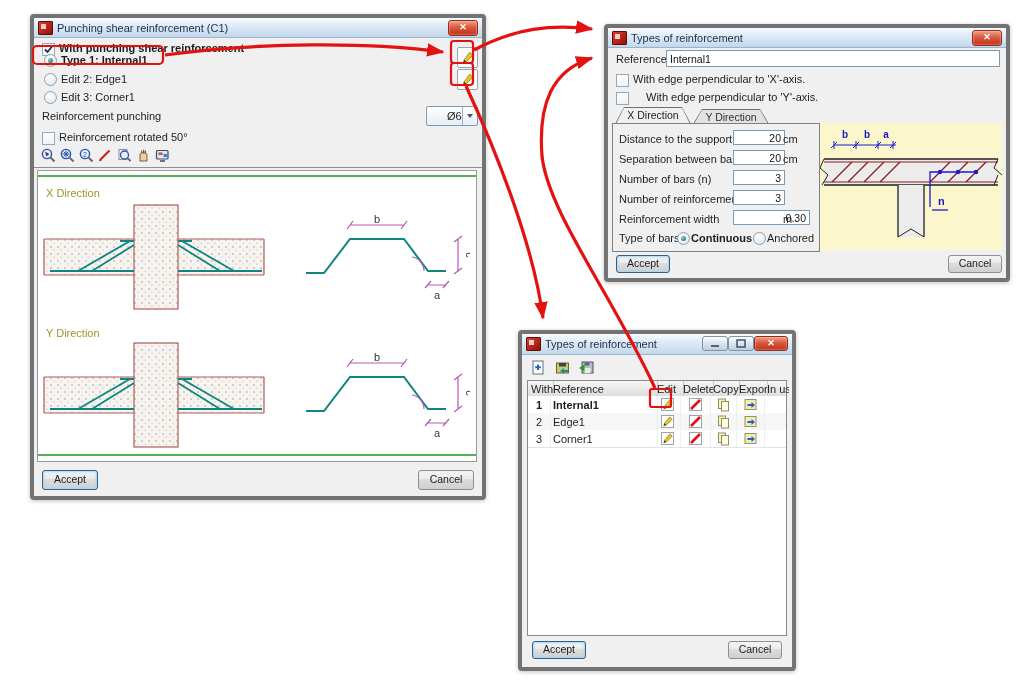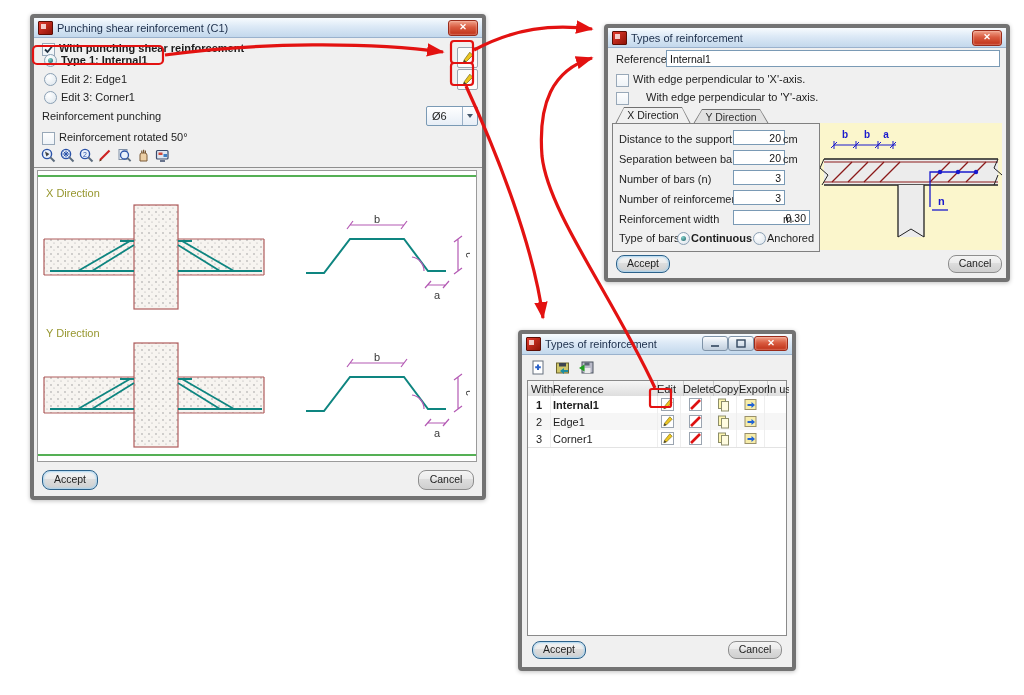--- a/index.html
+++ b/index.html
@@ -13,36 +13,36 @@
   .titlebar .ttl{margin-left:4px;white-space:nowrap;}
   .appicon{width:13px;height:12px;background:linear-gradient(135deg,#e23b2e,#8f1206);
     border:1px solid #5d0d04;border-radius:1px;position:relative;}
   .appicon:after{content:"";position:absolute;left:2px;top:2px;width:5px;height:5px;background:#fbe9e7;opacity:.85;}
   .closebtn{position:absolute;top:2px;height:14px;border:1px solid #9a2b1a;border-radius:3px;
     background:linear-gradient(#f0a088,#d95b40 45%,#bf3017);color:#fff;font-size:9px;font-weight:bold;
     text-align:center;line-height:13px;box-shadow:inset 0 0 2px #ffd8cd;}
   .capbtn{position:absolute;top:2px;height:13px;border:1px solid #7f93a8;border-radius:3px;
     background:linear-gradient(#fdfdfd,#dde6f0 45%,#c2cfdd);}
   .btn{position:absolute;background:linear-gradient(#f4f4f4,#ebebeb 45%,#dddddd 46%,#cfcfcf);
-    border:1px solid #8e8e8e;border-radius:8px;font-size:10.5px;text-align:center;color:#222;}
+    border:1px solid #8e8e8e;border-radius:3px;font-size:10.5px;text-align:center;color:#222;}
   .btn.focused{border-color:#2c628b;box-shadow:inset 0 0 2px 1px #a9d4f0;}
   .cbbox{position:absolute;width:11px;height:11px;background:linear-gradient(#fdfdfd,#eef3f8);
     border:1px solid #98a8b8;}
   .lbl{position:absolute;white-space:nowrap;}
   .bold{font-weight:bold;}
   .radio{position:absolute;width:11px;height:11px;border:1px solid #8ba0b4;border-radius:50%;
     background:radial-gradient(circle at 35% 30%,#ffffff,#dbe4ec);}
   .radio.sel:after{content:"";position:absolute;left:2.5px;top:2.5px;width:5px;height:5px;border-radius:50%;
     background:radial-gradient(circle at 35% 30%,#7fd0c8,#1f5e66);}
   .iconbtn{position:absolute;width:19px;height:19px;background:#fbfbfb;border:1px solid #9aa4b0;
     border-radius:2px;display:flex;align-items:center;justify-content:center;}
   .tb-icon{position:absolute;width:18px;height:18px;display:flex;align-items:center;justify-content:center;}
   .dd{position:absolute;height:18px;border:1px solid #7a9ab5;border-radius:2px;
     background:linear-gradient(#ffffff,#e7eef6);display:flex;align-items:center;}
-  .dd .val{flex:1;padding-left:5px;}
+  .dd .val{flex:1;padding-left:5px;margin-left:15px;}
   .dd .arr{width:14px;align-self:stretch;border-left:1px solid #9ab0c6;display:flex;align-items:center;justify-content:center;}
   .dd .arr i{width:0;height:0;border-left:3.5px solid transparent;border-right:3.5px solid transparent;border-top:4px solid #44576b;}
   .inputbox{position:absolute;background:#fff;border:1px solid #7a9ab5;font-family:"Liberation Sans",sans-serif;
     font-size:10.5px;padding:0 3px;color:#111;}
   .drawarea{position:absolute;background:#fff;border:1px solid #9a9a9a;}
   .gline{position:absolute;left:0;right:0;height:0;border-top:2px solid #55b055;}
   .dirlbl{position:absolute;color:#97972f;font-size:11px;}
   .tab{position:absolute;height:17px;}
   .tab .out{position:absolute;inset:0;background:#707070;clip-path:polygon(9px 0,calc(100% - 9px) 0,100% 100%,0 100%);}
   .tab .in{position:absolute;left:1px;right:1px;top:1px;bottom:0;background:#f0f0f0;

